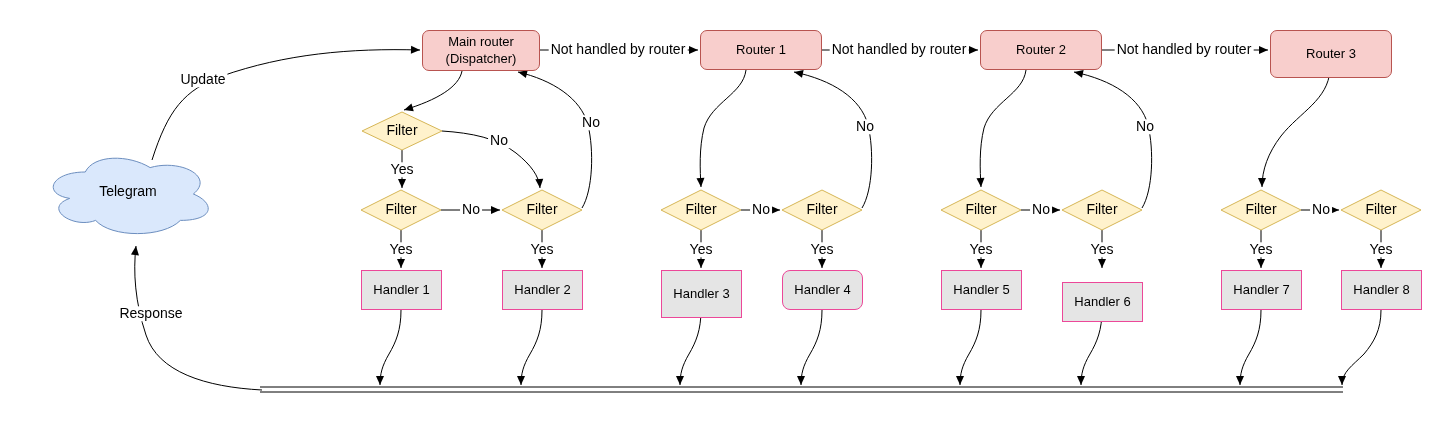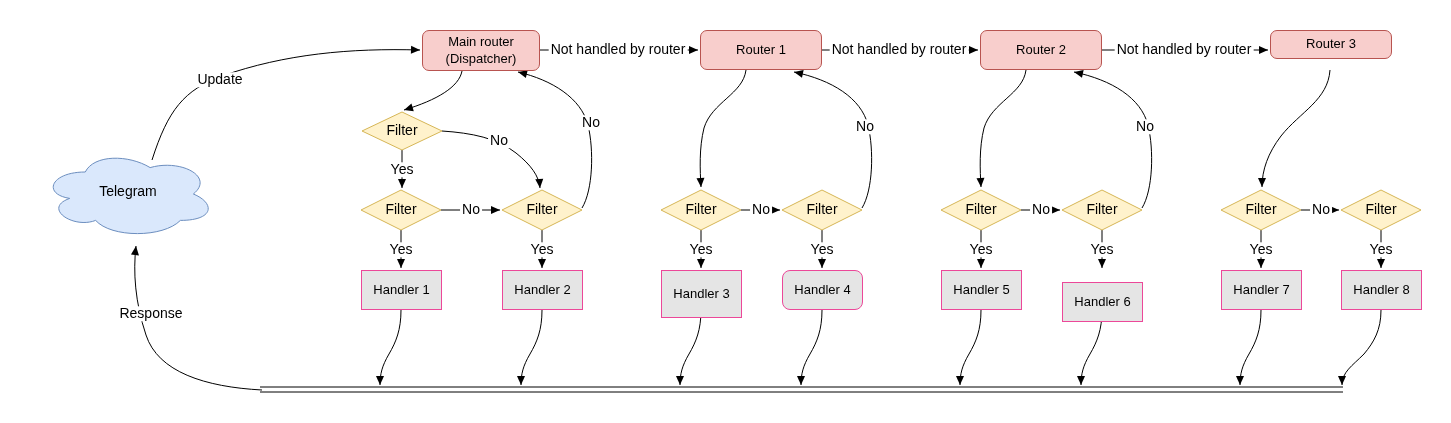--- a/index.html
+++ b/index.html
@@ -97,21 +97,21 @@
     <polygon points="1261,190 1301,210 1261,230 1221,210" fill="#fff2cc" stroke="#d6b656"></polygon>
     <polygon points="1381,190 1421,210 1381,230 1341,210" fill="#fff2cc" stroke="#d6b656"></polygon>
   </svg>
 
   <div class="node router" style="left:422px;top:30px;width:118px;height:41px;">
     <div>Main router</div>
     <div>(Dispatcher)</div>
   </div>
   <div class="node router" style="left:700px;top:30px;width:122px;height:40px;">Router 1</div>
   <div class="node router" style="left:980px;top:30px;width:122px;height:40px;">Router 2</div>
-  <div class="node router" style="left:1270px;top:30px;width:122px;height:29px;">Router 3</div>
+  <div class="node router" style="left:1270px;top:30px;width:122px;height:48px;">Router 3</div>
 
   <div class="node handler" style="left:361px;top:270px;width:81px;height:40px;">Handler 1</div>
   <div class="node handler" style="left:502px;top:270px;width:81px;height:40px;">Handler 2</div>
   <div class="node handler" style="left:661px;top:270px;width:81px;height:48px;">Handler 3</div>
   <div class="node handler" style="left:782px;top:270px;width:81px;height:40px;border-radius:8px;">Handler 4</div>
   <div class="node handler" style="left:941px;top:270px;width:81px;height:40px;">Handler 5</div>
   <div class="node handler" style="left:1062px;top:270px;width:81px;height:40px;margin-top:12px;">Handler 6</div>
   <div class="node handler" style="left:1221px;top:270px;width:81px;height:40px;">Handler 7</div>
   <div class="node handler" style="left:1341px;top:270px;width:81px;height:40px;">Handler 8</div>
 
@@ -120,21 +120,21 @@
   <div class="lbl on-shape" style="left:402px;top:131px;">Filter</div>
   <div class="lbl on-shape" style="left:401px;top:210px;">Filter</div>
   <div class="lbl on-shape" style="left:542px;top:210px;">Filter</div>
   <div class="lbl on-shape" style="left:701px;top:210px;">Filter</div>
   <div class="lbl on-shape" style="left:822px;top:210px;">Filter</div>
   <div class="lbl on-shape" style="left:981px;top:210px;">Filter</div>
   <div class="lbl on-shape" style="left:1102px;top:210px;">Filter</div>
   <div class="lbl on-shape" style="left:1261px;top:210px;">Filter</div>
   <div class="lbl on-shape" style="left:1381px;top:210px;">Filter</div>
 
-  <div class="lbl" style="left:220px;top:80px;">Update</div>
+  <div class="lbl" style="left:203px;top:80px;">Update</div>
   <div class="lbl" style="left:151px;top:314px;">Response</div>
   <div class="lbl" style="left:618px;top:50px;">Not handled by router</div>
   <div class="lbl" style="left:899px;top:50px;">Not handled by router</div>
   <div class="lbl" style="left:1184px;top:50px;">Not handled by router</div>
 
   <div class="lbl" style="left:402px;top:170px;">Yes</div>
   <div class="lbl" style="left:401px;top:250px;">Yes</div>
   <div class="lbl" style="left:542px;top:250px;">Yes</div>
   <div class="lbl" style="left:701px;top:250px;">Yes</div>
   <div class="lbl" style="left:822px;top:250px;">Yes</div>

